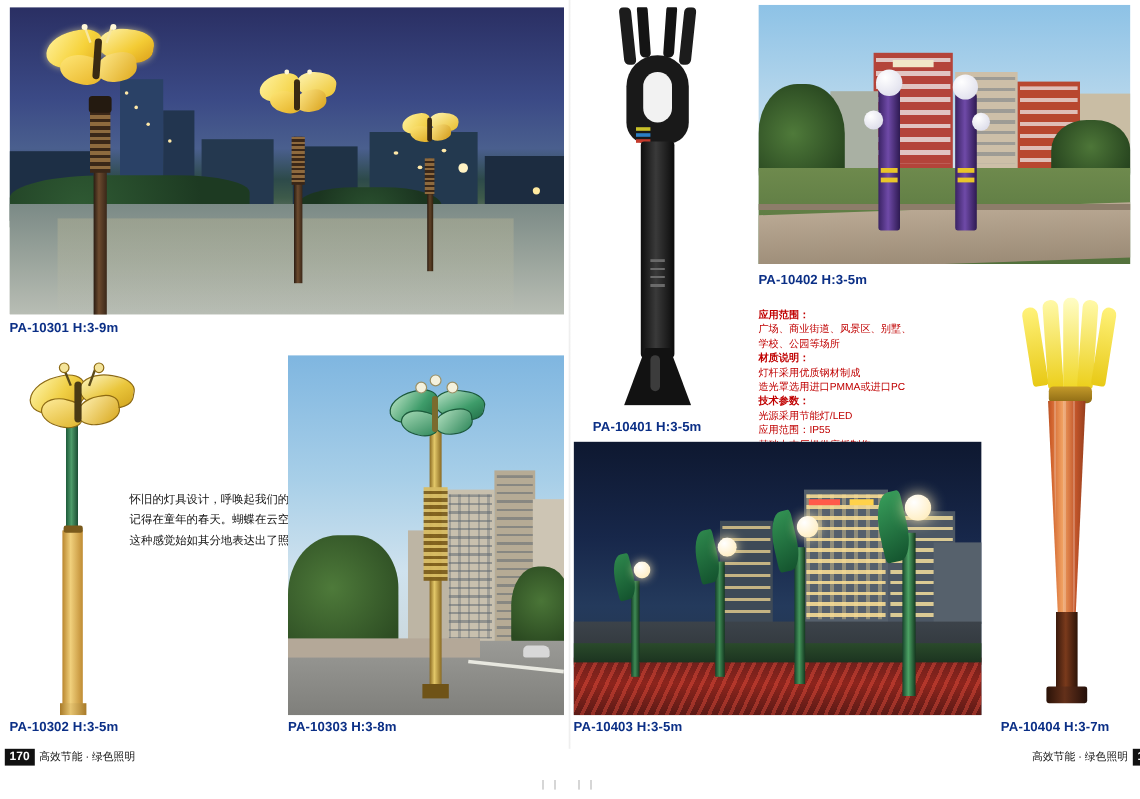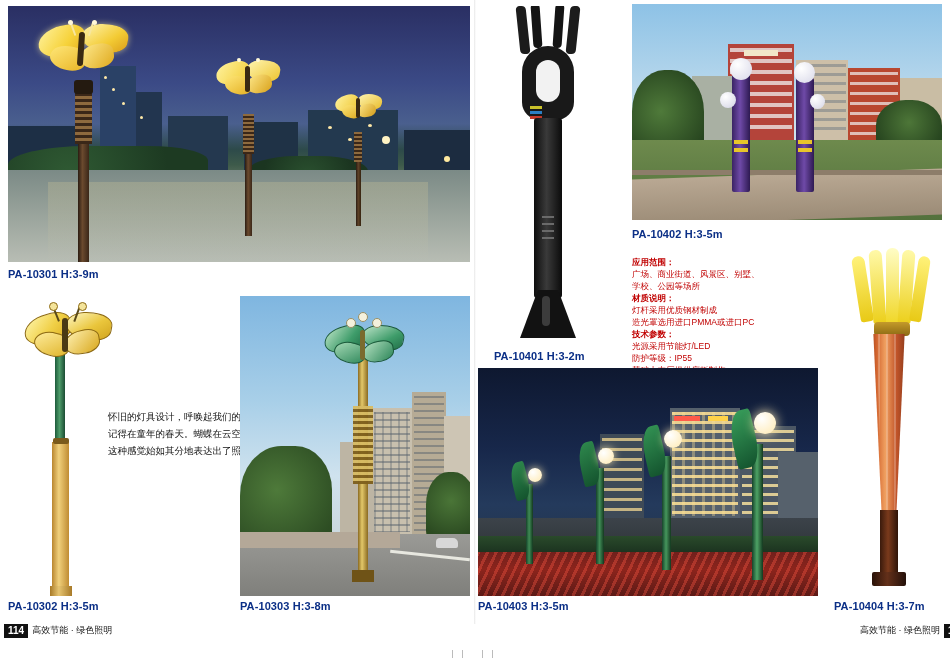--- a/index.html
+++ b/index.html
@@ -243,21 +243,21 @@
       <div style="position:absolute;left:12px;top:105px;width:12px;height:3px;background:#2b7fc4;"></div>
       <div style="position:absolute;left:12px;top:110px;width:12px;height:3px;background:#c43a2b;"></div>
     </div>
 
     <div style="position:absolute;left:40px;top:112px;width:28px;height:180px;background:linear-gradient(to right,#0e0e0e,#3a3a3a 45%,#0b0b0b);border-radius:3px;"></div>
     <div style="position:absolute;left:48px;top:210px;width:12px;height:26px;background:repeating-linear-gradient(to bottom,#6a6a6a 0 2px,transparent 2px 7px);"></div>
 
     <div style="position:absolute;left:26px;top:284px;width:56px;height:48px;background:#121212;clip-path:polygon(32% 0,68% 0,100% 100%,0 100%);"></div>
     <div style="position:absolute;left:48px;top:290px;width:8px;height:30px;background:#3c3c3c;border-radius:4px;"></div>
   </div>
-  <div class="caption" style="left:494px;top:350px;">PA-10401 H:3-2m</div>
+  <div class="caption" style="left:494px;top:350px;">PA-10401 H:3-5m</div>
 
   <div class="photo" style="left:632px;top:4px;width:310px;height:216px;">
     <div style="position:absolute;inset:0;background:linear-gradient(to bottom,#8dc2e6 0%,#b9d8ec 40%,#d7e6ee 70%,#b9c6bd 100%);"></div>
 
     <div style="position:absolute;left:96px;top:40px;width:66px;height:96px;background:#b4443a;"></div>
     <div style="position:absolute;left:98px;top:44px;width:62px;height:88px;background:repeating-linear-gradient(to bottom,rgba(240,240,240,.75) 0 4px,transparent 4px 11px);"></div>
     <div style="position:absolute;left:164px;top:56px;width:52px;height:80px;background:#cdbfa8;"></div>
     <div style="position:absolute;left:166px;top:60px;width:48px;height:72px;background:repeating-linear-gradient(to bottom,rgba(110,120,130,.5) 0 3px,transparent 3px 9px);"></div>
     <div style="position:absolute;left:216px;top:64px;width:52px;height:72px;background:#b8472f;"></div>
     <div style="position:absolute;left:218px;top:68px;width:48px;height:64px;background:repeating-linear-gradient(to bottom,rgba(240,240,240,.7) 0 3px,transparent 3px 10px);"></div>
@@ -292,21 +292,21 @@
 
   <div class="spec-block" style="left:632px;top:256px;">
     <div class="hd">应用范围：</div>
     <div class="bd">广场、商业街道、风景区、别墅、</div>
     <div class="bd">学校、公园等场所</div>
     <div class="hd">材质说明：</div>
     <div class="bd">灯杆采用优质钢材制成</div>
     <div class="bd">造光罩选用进口PMMA或进口PC</div>
     <div class="hd">技术参数：</div>
     <div class="bd">光源采用节能灯/LED</div>
-    <div class="bd">防护等级：IP55</div>
+    <div class="bd">应用范围：IP55</div>
     <div class="bd">基础由本厂提供底板制作</div>
   </div>
 
   <div class="photo" style="left:478px;top:368px;width:340px;height:228px;">
     <div style="position:absolute;inset:0;background:linear-gradient(to bottom,#0e1830 0%,#17274a 35%,#243a5c 60%,#22323f 100%);"></div>
 
     <div style="position:absolute;left:192px;top:40px;width:70px;height:112px;background:#55606c;"></div>
     <div style="position:absolute;left:194px;top:44px;width:66px;height:104px;background:repeating-linear-gradient(to bottom,rgba(255,226,150,.85) 0 3px,transparent 3px 9px),repeating-linear-gradient(to right,rgba(255,226,150,.35) 0 3px,transparent 3px 10px);"></div>
     <div style="position:absolute;left:262px;top:58px;width:56px;height:94px;background:#4c5764;"></div>
     <div style="position:absolute;left:264px;top:62px;width:52px;height:86px;background:repeating-linear-gradient(to bottom,rgba(255,231,160,.8) 0 3px,transparent 3px 9px);"></div>
@@ -359,21 +359,21 @@
       <div style="position:absolute;left:2px;top:0;width:46px;height:180px;background:linear-gradient(to right,#7a2f14,#d0612c 22%,#f0a060 42%,#c2552a 66%,#6e2a12);border-radius:4px;clip-path:polygon(16% 0,84% 0,66% 100%,34% 100%);"></div>
       <div style="position:absolute;left:6px;top:0;width:38px;height:180px;background:repeating-linear-gradient(to right,rgba(255,255,255,.22) 0 2px,transparent 2px 8px);clip-path:polygon(16% 0,84% 0,66% 100%,34% 100%);"></div>
     </div>
 
     <div style="position:absolute;left:46px;top:262px;width:18px;height:66px;background:linear-gradient(to right,#3a1a0c,#7a3a1c 45%,#2e1408);"></div>
     <div style="position:absolute;left:38px;top:324px;width:34px;height:14px;background:linear-gradient(to right,#2a1208,#63301a 45%,#24100a);border-radius:2px;"></div>
   </div>
   <div class="caption" style="left:834px;top:600px;">PA-10404 H:3-7m</div>
 
   <div class="footer-bar footer-left">
-    <span class="pgnum">114</span>
+    <span class="pgnum">170</span>
     <span class="foot-text">高效节能 · 绿色照明</span>
   </div>
   <div class="footer-bar footer-right">
     <span class="foot-text" style="margin-left:0;margin-right:4px;">高效节能 · 绿色照明</span>
     <span class="pgnum">104</span>
   </div>
 
   <div class="bottom-marks">
     <div class="mark" style="left:452px;"></div>
     <div class="mark" style="left:462px;"></div>

